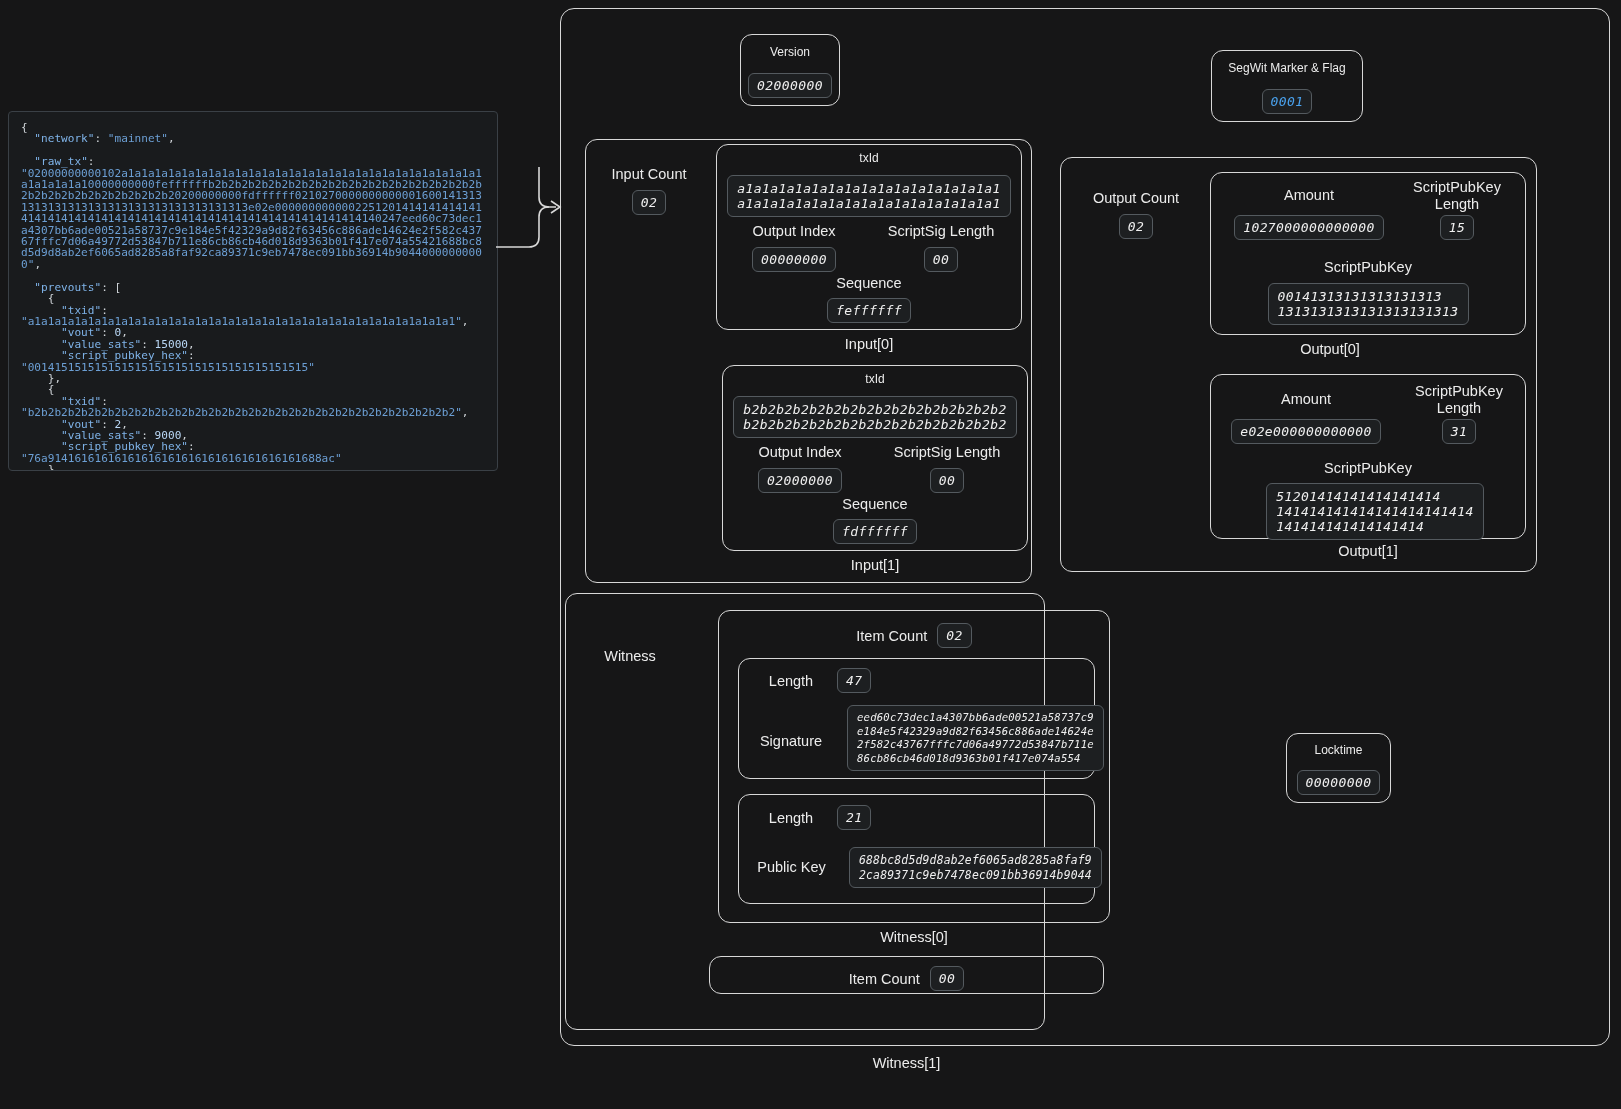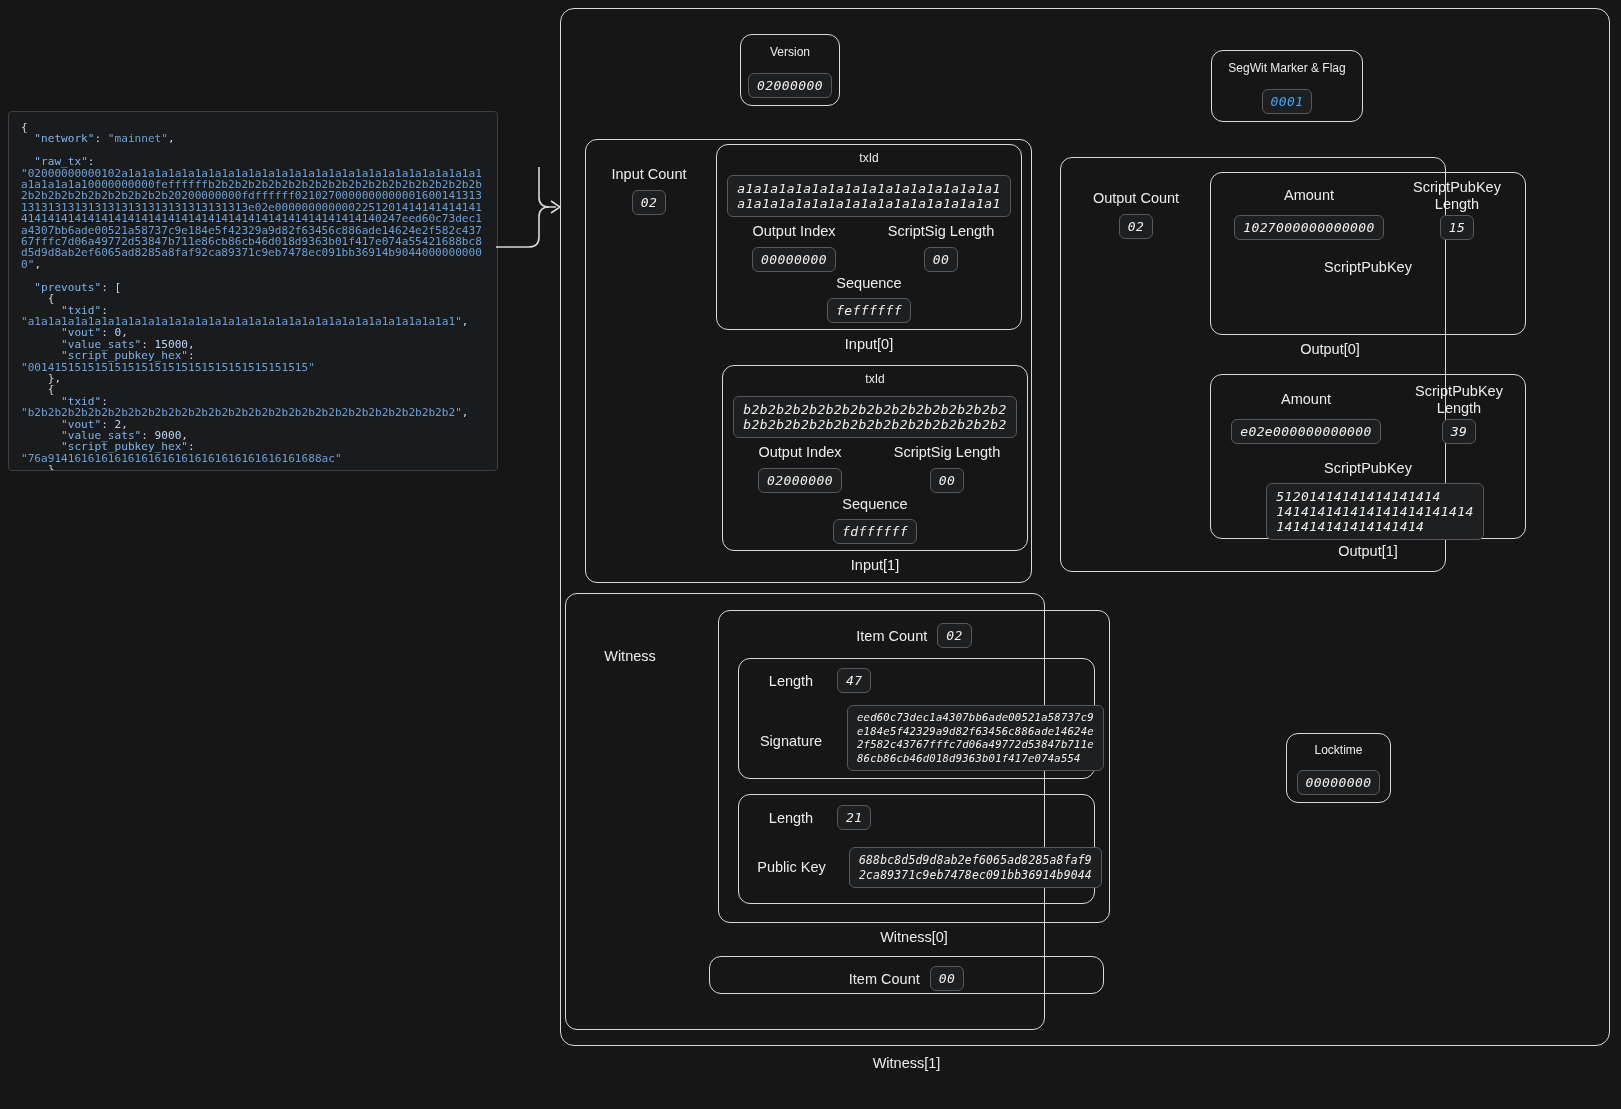--- a/index.html
+++ b/index.html
@@ -206,50 +206,54 @@
     <div class="centerer" style="right:10px; width:140px; top:102px;">
       <span class="chip">00</span>
     </div>
     <div class="field-label" style="position:absolute; left:0; right:0; top:130px;">Sequence</div>
     <div class="centerer" style="left:0; right:0; top:153px;">
       <span class="chip">fdffffff</span>
     </div>
   </div>
   <div class="group-caption" style="left:722px; top:557px; width:306px;">Input[1]</div>
 
-  <div class="node" style="left:1060px; top:157px; width:386px; height:415px;padding-left:12px;">
+  <div class="node" style="left:1060px; top:157px; width:477px; height:415px;padding-left:12px;">
     <div class="field-label" style="position:absolute; left:15px; top:32px; width:120px;">Output Count</div>
     <div class="centerer" style="left:15px; width:120px; top:56px;">
       <span class="chip">02</span>
     </div>
   </div>
 
   <div class="node" style="left:1210px; top:172px; width:316px; height:163px;">
     <div class="field-label" style="position:absolute; left:14px; top:14px; width:168px;">Amount</div>
     <div class="field-label two-line" style="position:absolute; right:8px; top:6px; width:120px; white-space:pre-line;">ScriptPubKey
 Length</div>
     <div class="centerer" style="left:14px; width:168px; top:42px;">
       <span class="chip">1027000000000000</span>
     </div>
     <div class="centerer" style="right:8px; width:120px; top:42px;">
       <span class="chip">15</span>
     </div>
     <div class="field-label" style="position:absolute; left:0; right:0; top:86px;">ScriptPubKey</div>
+    <div class="centerer" style="left:0; right:0; top:110px;">
+      <span class="chip multi">00141313131313131313
+1313131313131313131313</span>
+    </div>
   </div>
   <div class="group-caption" style="left:1172px; top:341px; width:316px;">Output[0]</div>
 
   <div class="node" style="left:1210px; top:374px; width:316px; height:165px;">
     <div class="field-label" style="position:absolute; left:10px; top:16px; width:170px;">Amount</div>
     <div class="field-label two-line" style="position:absolute; right:6px; top:8px; width:120px; white-space:pre-line;">ScriptPubKey
 Length</div>
     <div class="centerer" style="left:10px; width:170px; top:44px;">
       <span class="chip">e02e000000000000</span>
     </div>
     <div class="centerer" style="right:6px; width:120px; top:44px;">
-      <span class="chip">39</span>
+      <span class="chip">31</span>
     </div>
     <div class="field-label" style="position:absolute; left:0; right:0; top:85px;">ScriptPubKey</div>
     <div class="centerer" style="left:14px; right:0; top:108px;align-items:flex-end;">
       <span class="chip multi">51201414141414141414
 141414141414141414141414
 141414141414141414</span>
     </div>
   </div>
   <div class="group-caption" style="left:1210px; top:543px; width:316px;">Output[1]</div>
 

